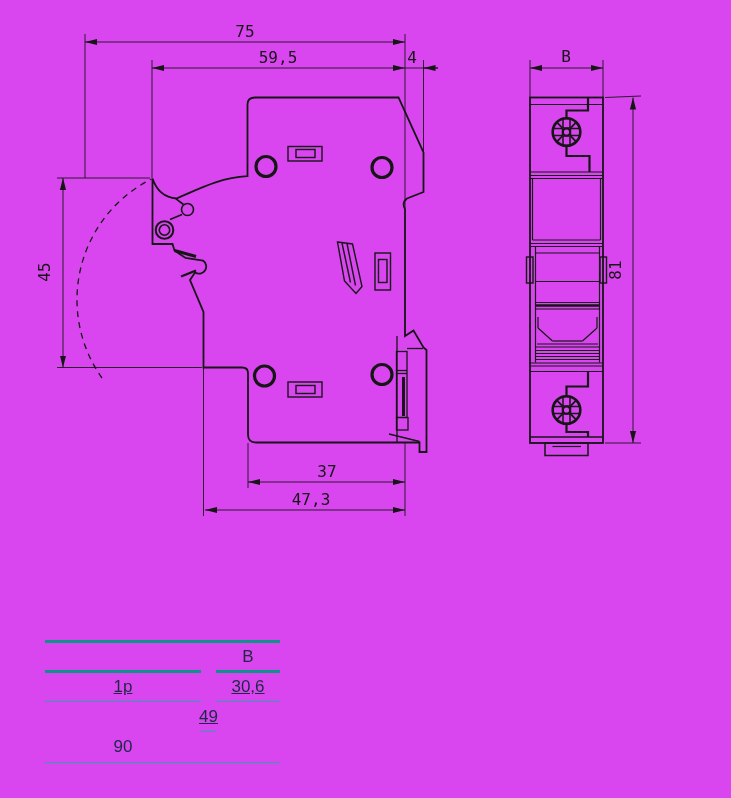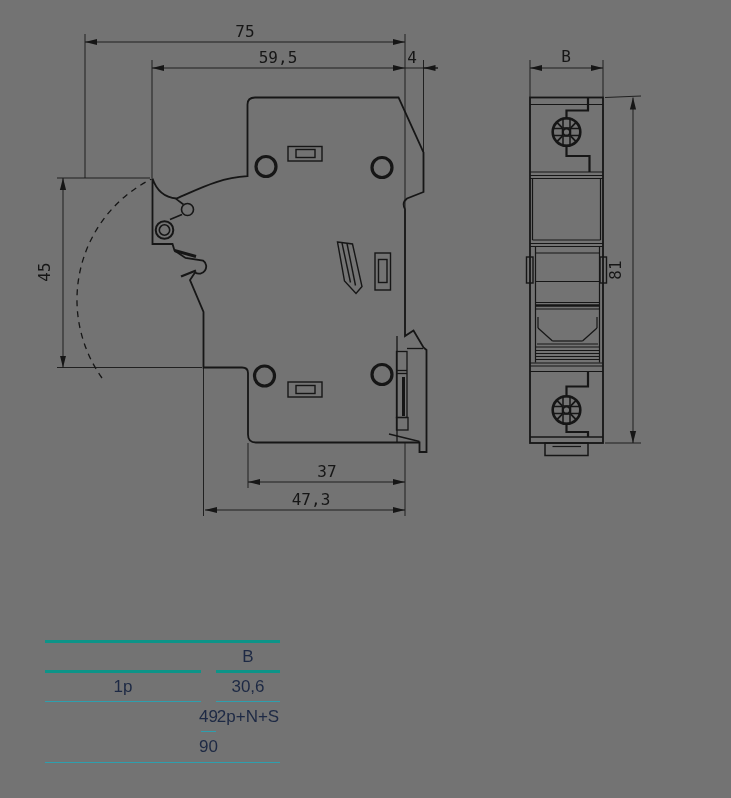--- a/index.html
+++ b/index.html
@@ -1,29 +1,29 @@
 <!DOCTYPE html>
 <html><head>
 <meta charset="utf-8">
 <style>
   html,body{margin:0;padding:0;background:#fff;}
-  .page{position:relative;width:731px;height:798px;background:#737373;overflow:hidden;
+  .page{position:relative;width:731px;height:798px;background:#d946ef;overflow:hidden;
         font-family:"Liberation Sans",sans-serif;}
   .drawing-svg{position:absolute;left:0;top:0;}
   svg text{font-family:"DejaVu Sans Mono",monospace;font-size:16px;fill:#161616;}
   
   .spec-table{position:absolute;left:45px;top:640px;width:235px;
               border-top:3px solid #0D9488;border-bottom:1.5px solid #2E9FAE;
               display:grid;grid-template-columns:156px 15px 64px;
               grid-template-rows:30px 29px 30px 30px;
               color:#1D2944;font-size:17px;}
   .spec-table .cell{display:flex;align-items:center;justify-content:center;box-sizing:border-box;}
   .spec-table .hdr{border-bottom:3px solid #0D9488;}
   .spec-table .gap{border-bottom:none;}
-  .spec-table .mid{border-bottom:1.5px solid #2E9FAE;}
+  .spec-table .mid{border-bottom:1.5px solid #2E9FAE;text-decoration:underline;}
 </style>
 </head>
 <body>
 
 <div class="page">
 
 <svg class="drawing-svg" width="731" height="620" viewBox="0 0 731 620">
   <defs>
     <marker id="arrE" markerWidth="13" markerHeight="8" refX="12" refY="4" orient="auto" markerUnits="userSpaceOnUse">
       <path d="M12,4 L0,0.9 L0,7.1 Z" fill="#161616"></path>
@@ -197,18 +197,17 @@
     <div class="cell gap"></div>
     <div class="cell hdr">B</div>
 
     <div class="cell mid">1p</div>
     <div class="cell gap"></div>
     <div class="cell mid">30,6</div>
 
     <div class="cell gap"></div>
     <div class="cell mid">49</div>
 
-    <div class="cell">2p+N+S</div>
     <div class="cell gap"></div>
     <div class="cell">90</div>
   </div>
 
 </div>
 
 </body></html>

